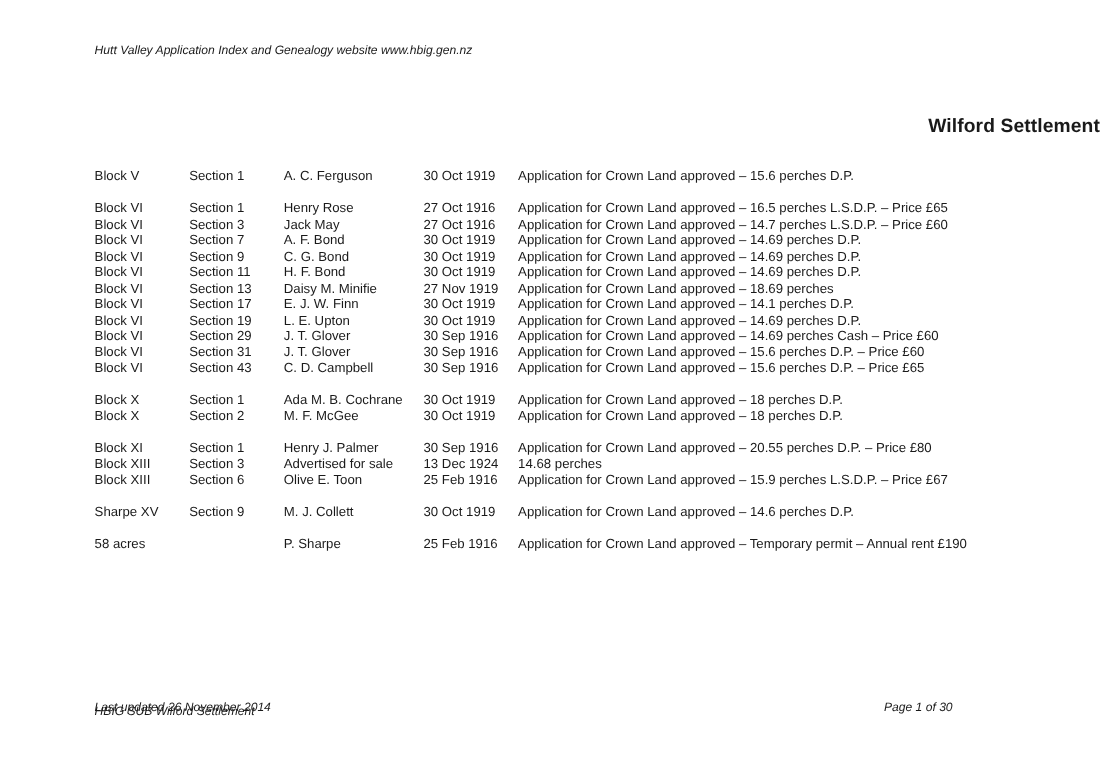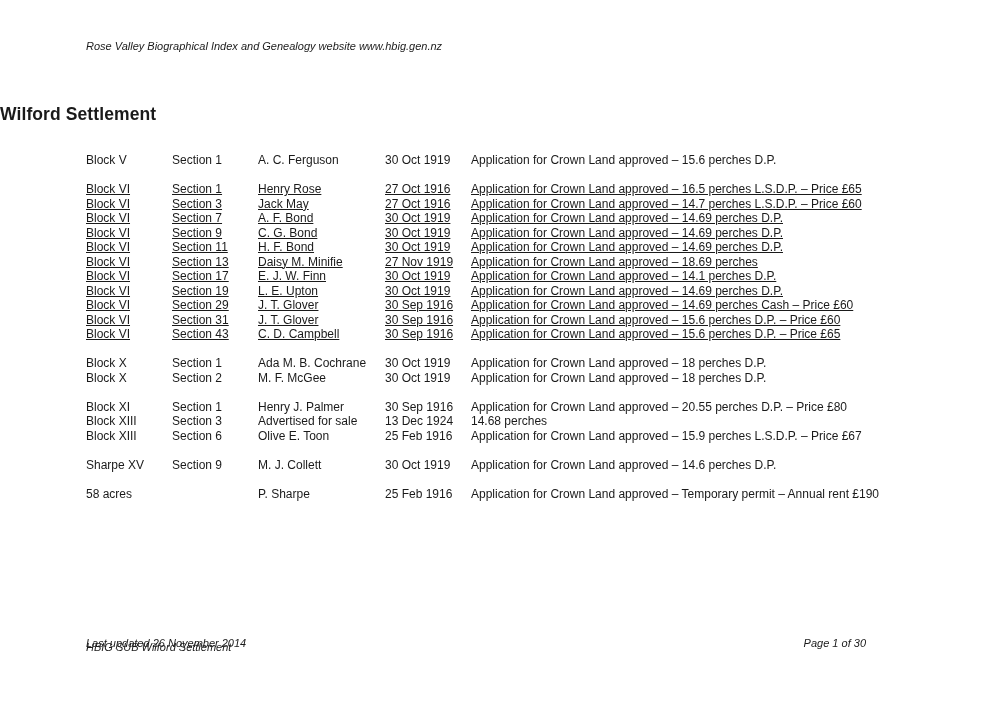--- a/index.html
+++ b/index.html
@@ -22,21 +22,21 @@
     font-size: 11px;
     font-style: italic;
     white-space: nowrap;
   }
   .page-title {
     position: absolute;
     left: 0;
     top: 104px;
     width: 1000px;
     margin: 0;
-    text-align: left;
+    text-align: right;
     font-size: 17.5px;
     font-weight: bold;
     letter-spacing: 0.1px;
   }
   .records {
     position: absolute;
     left: 86px;
     top: 153px;
     width: 880px;
   }
@@ -81,36 +81,36 @@
     position: absolute;
     right: 0;
     top: 0;
     white-space: nowrap;
   }
 </style>
 </head>
 <body>
 
 <div class="page-header">
-  <span>Rose Valley Biographical Index and Genealogy website www.hbig.gen.nz</span>
+  <span>Hutt Valley Application Index and Genealogy website www.hbig.gen.nz</span>
 </div>
 
 <h1 class="page-title">Wilford Settlement</h1>
 
 <div class="records" id="records">
     <div class="group" style="margin-bottom: 14.5px;">
       <div class="row">
         <span class="cell cell-block">Block V</span>
         <span class="cell cell-section">Section 1</span>
         <span class="cell cell-name">A. C. Ferguson</span>
         <span class="cell cell-date">30 Oct 1919</span>
         <span class="cell cell-description">Application for Crown Land approved – 15.6 perches D.P.</span>
       </div>
     </div>
-    <div class="group" style="margin-bottom: 14.5px; text-decoration: underline;">
+    <div class="group" style="margin-bottom: 14.5px;">
       <div class="row">
         <span class="cell cell-block">Block VI</span>
         <span class="cell cell-section">Section 1</span>
         <span class="cell cell-name">Henry Rose</span>
         <span class="cell cell-date">27 Oct 1916</span>
         <span class="cell cell-description">Application for Crown Land approved – 16.5 perches L.S.D.P. – Price £65</span>
       </div>
       <div class="row">
         <span class="cell cell-block">Block VI</span>
         <span class="cell cell-section">Section 3</span>

